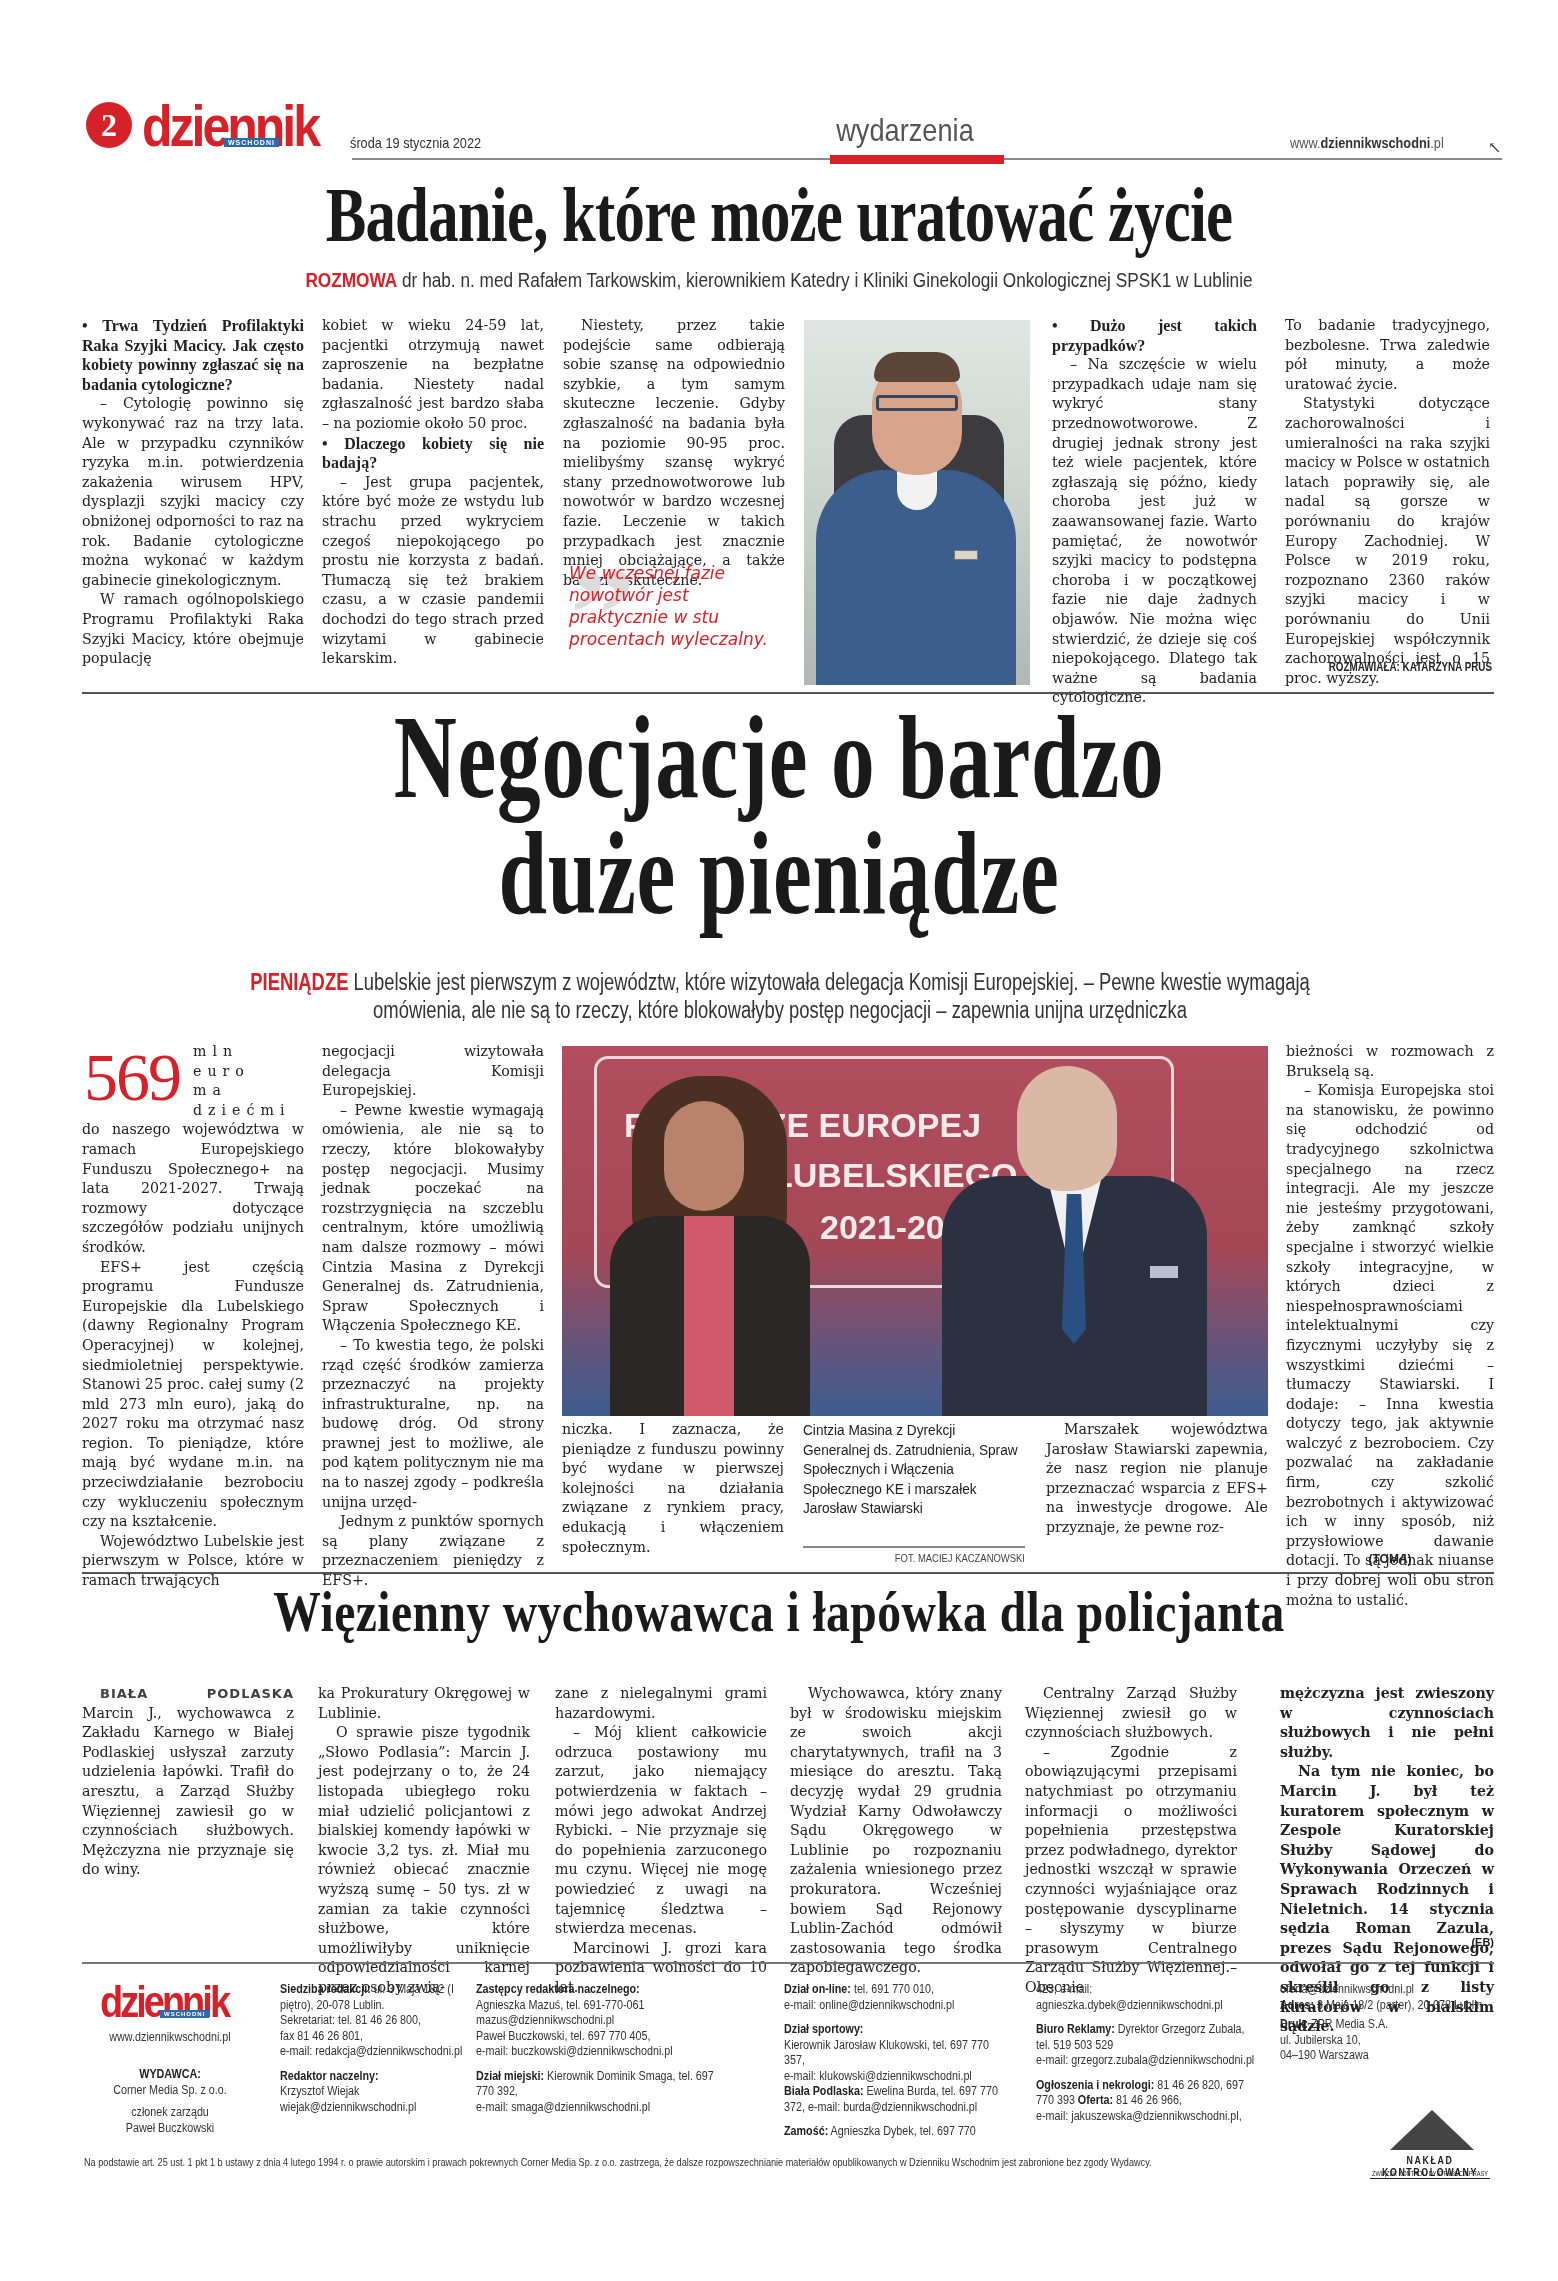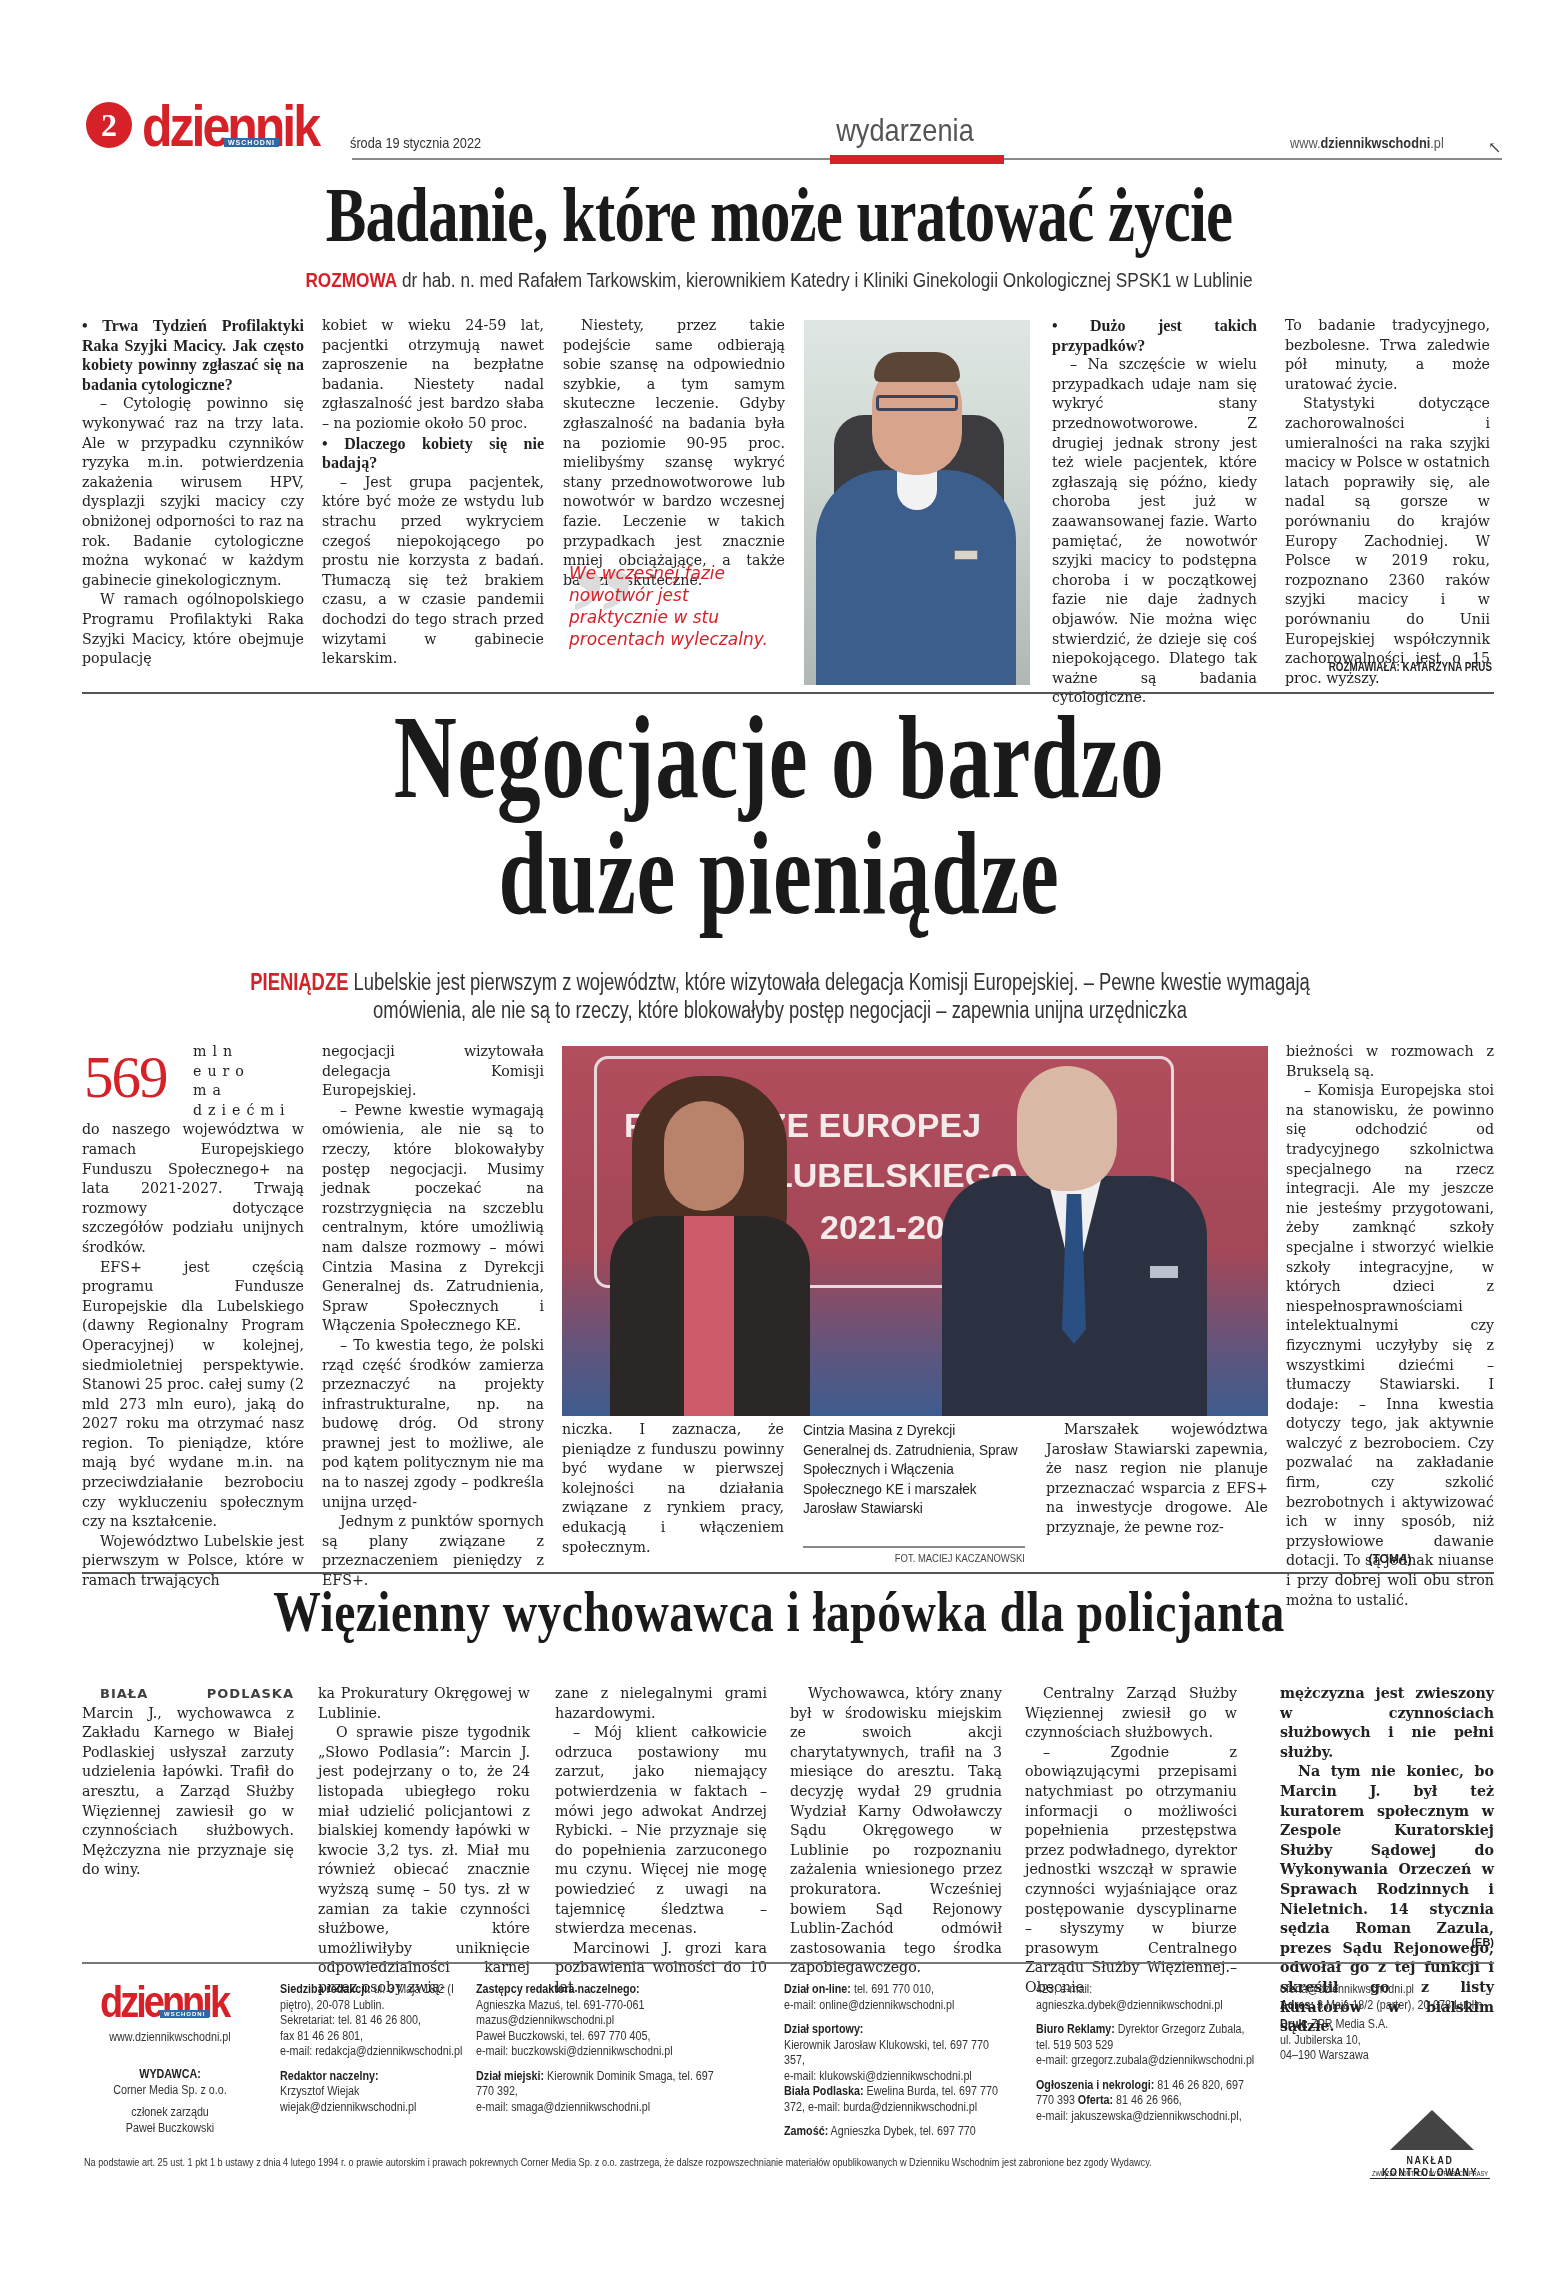--- a/index.html
+++ b/index.html
@@ -40,21 +40,21 @@
     .doc-badge { position: absolute; left: 150px; top: 230px; width: 24px; height: 10px; background: #d8d4c8; border: 1px solid #777; }
     .pull-quote { left: 563px; top: 562px; width: 222px; font-family: "DejaVu Sans", sans-serif; font-style: italic; font-size: 17px; line-height: 22px; color: #d62128; padding-left: 6px; }
     .pull-quote-mark { left: 570px; top: 558px; font-family: "Liberation Serif", serif; font-size: 130px; line-height: 110px; color: #dcdcdc; font-weight: bold; }
     .col4 { left: 1052px; top: 316px; width: 205px; }
     .col5 { left: 1285px; top: 316px; width: 205px; }
     .byline { left: 1285px; top: 660px; width: 207px; text-align: right; font-family: "Liberation Sans", sans-serif; font-weight: bold; font-size: 12px; transform: scaleX(0.82); transform-origin: right; color: #222; }
     .rule { height: 2px; background: #555; }
     .rule-1 { left: 82px; top: 692px; width: 1412px; }
     .h-neg { left: 0; top: 700px; width: 1558px; font-size: 118px; line-height: 116px; transform: scaleX(0.74); letter-spacing: 1px; }
     .lead-2 { left: 90px; top: 968px; width: 1380px; font-size: 23px; line-height: 28px; transform: scaleX(0.8); }
-    .dropcap { left: 84px; top: 1040px; font-family: "Liberation Serif", serif; font-size: 59px; line-height: 74px; color: #d62128; letter-spacing: -2px; }
+    .dropcap { left: 84px; top: 1040px; font-family: "Liberation Serif", serif; font-size: 68px; line-height: 74px; color: #d62128; letter-spacing: -2px; }
     .col-a { left: 82px; top: 1042px; width: 222px; }
     .col-a .dc-lines { margin-left: 111px; text-align: justify; text-align-last: justify; letter-spacing: 6px; }
     .col-b { left: 322px; top: 1042px; width: 222px; }
     .photo-eu { left: 562px; top: 1046px; width: 706px; height: 370px; background: linear-gradient(180deg, #b24e5e 0%, #a44757 55%, #5a5680 85%, #3e5c8e 100%); overflow: hidden; }
     .eu-board { position: absolute; left: 32px; top: 10px; width: 580px; height: 232px; border: 3px solid #e8d9dc; border-radius: 14px; }
     .eu-text { position: absolute; font-family: "Liberation Sans", sans-serif; font-weight: bold; color: #f3eaea; font-size: 34px; }
     .eu-t1 { left: 62px; top: 60px; }
     .eu-t2 { left: 210px; top: 110px; }
     .eu-t3 { left: 258px; top: 162px; }
     .woman-hair { position: absolute; left: 70px; top: 30px; width: 155px; height: 180px; background: #4a2f22; border-radius: 70px 70px 40px 40px; }

